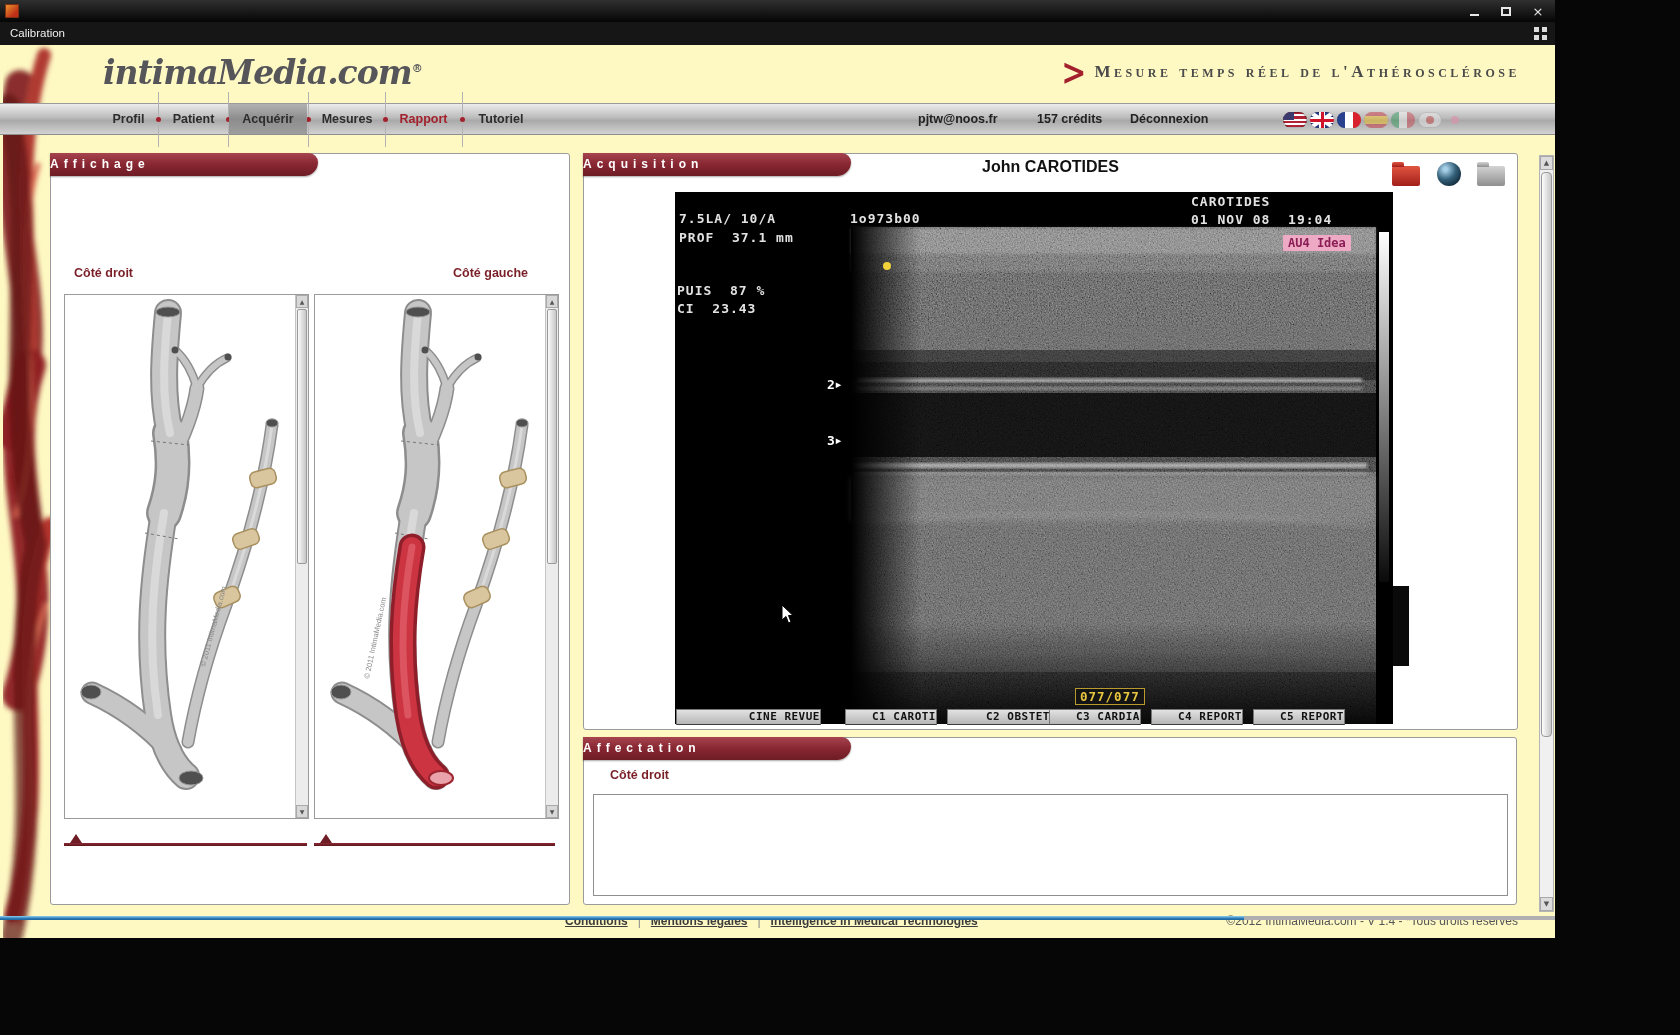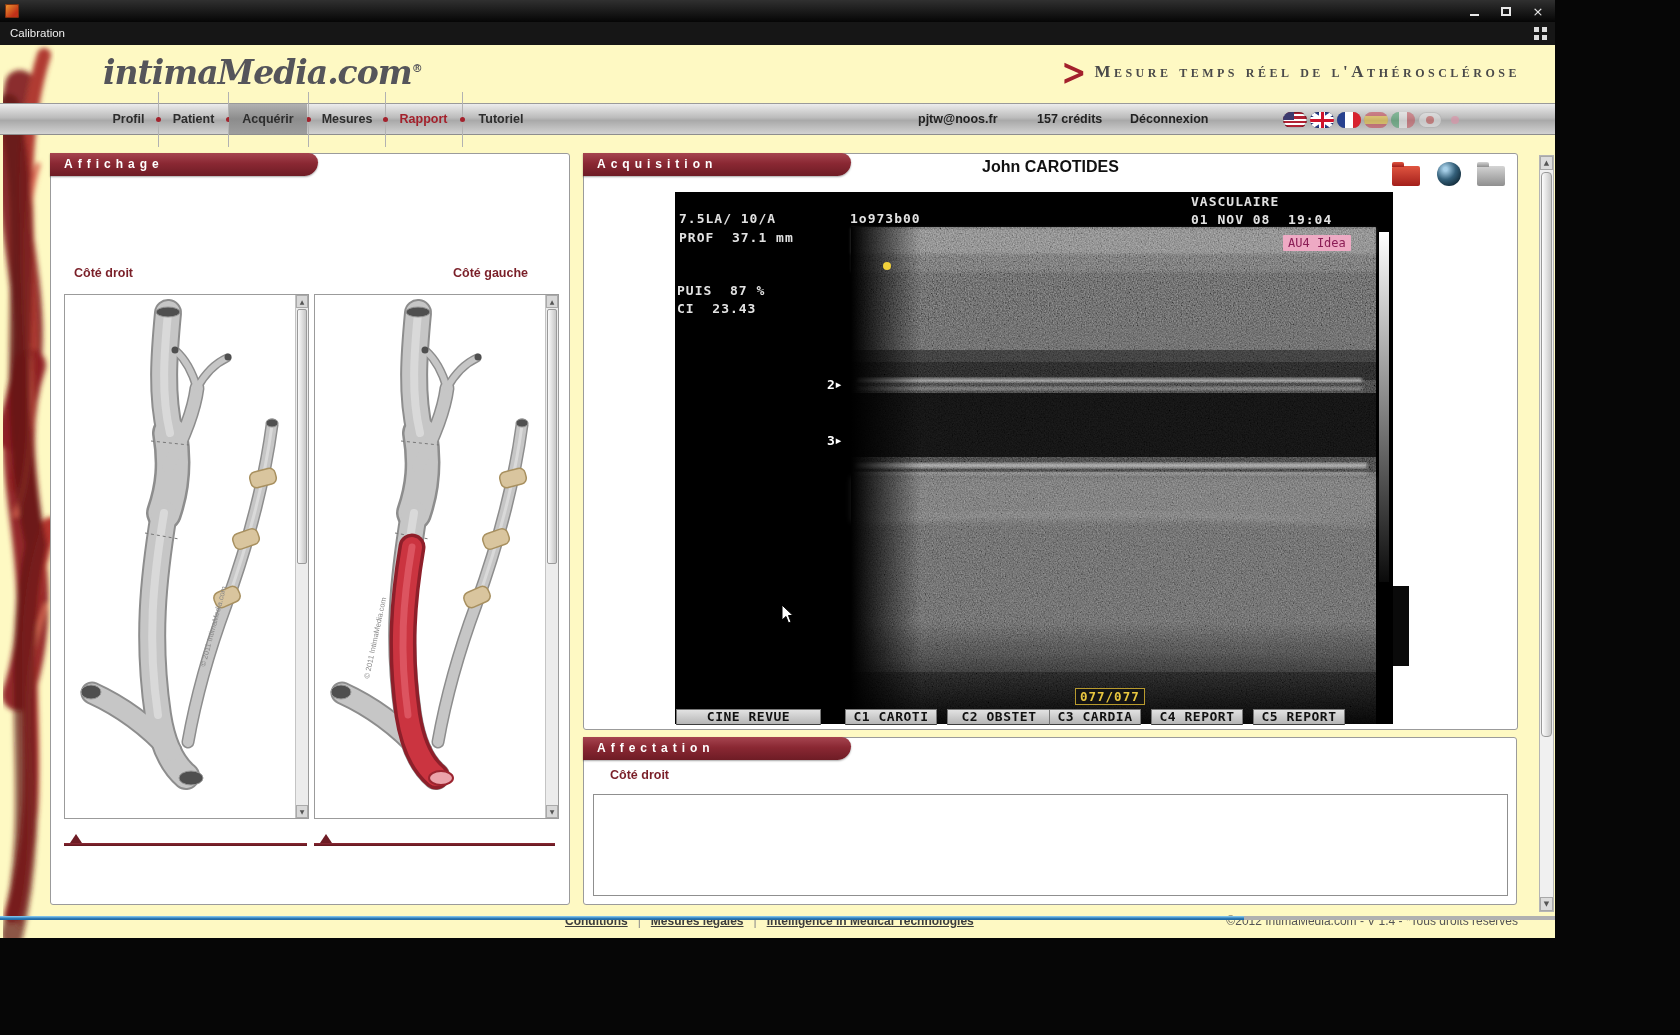--- a/index.html
+++ b/index.html
@@ -74,21 +74,21 @@
   .pink-dot{width:8px;height:8px;border-radius:50%;background:#dc92a8;opacity:.65;margin-left:6px;flex:none}
 
   
   .panel{position:absolute;background:#ffffff;border:1px solid #9b9b9b;border-radius:3px}
   #panel-affichage{left:50px;top:108px;width:520px;height:752px}
   #panel-acquisition{left:583px;top:108px;width:935px;height:577px}
   #panel-affectation{left:583px;top:692px;width:934px;height:168px}
   .panel-tab{position:absolute;left:-1px;top:-1px;height:23px;width:268px;
     background:linear-gradient(#a64550,#8a2833 45%,#6e1c25);
     border-radius:0 10px 15px 0;color:#ffffff;font-weight:700;font-size:12px;
-    letter-spacing:5px;line-height:23px;padding-left:14px;box-shadow:0 1px 2px rgba(0,0,0,.35)}
+    letter-spacing:5px;line-height:23px;box-shadow:0 1px 2px rgba(0,0,0,.35)}
 
   
   .cote-label{position:absolute;top:112px;font-weight:700;font-size:12.5px;color:#7a1f28}
   .illus-box{position:absolute;top:140px;width:245px;height:525px;border:1px solid #9b9b9b;background:#ffffff}
   .illus-svg{position:absolute;left:0;top:0}
   .box-scroll{position:absolute;right:0;top:0;width:13px;height:100%;background:#ececec;border-left:1px solid #c4c4c4}
   .bs-btn{position:absolute;left:0;width:12px;height:13px;background:#d8d8d8;border:1px solid #aaaaaa;
     font-size:6px;color:#555555;text-align:center;line-height:11px;font-family:"DejaVu Sans",sans-serif;cursor:pointer}
   .bs-up{top:0}.bs-dn{bottom:0}
   .bs-thumb{position:absolute;left:1px;width:10px;top:14px;height:255px;border:1px solid #9a9a9a;border-radius:2px;
@@ -103,30 +103,30 @@
   .folder::before{content:"";position:absolute;left:0;top:-4px;width:12px;height:5px;border-radius:2px 2px 0 0;background:inherit}
   .folder-red{left:808px;top:12px;background:linear-gradient(#e05540,#a31f1b)}
   .folder-gray{left:893px;top:12px;background:linear-gradient(#d4d4d4,#8f8f8f)}
   .globe{position:absolute;left:853px;top:8px;width:24px;height:24px;border-radius:50%;cursor:pointer;
     background:radial-gradient(circle at 35% 30%,#a6cfe8 8%,#34607a 45%,#0d2330 85%)}
 
   .us{position:absolute;left:91px;top:38px;width:718px;height:532px;background:#000000;cursor:crosshair}
   .us-notch{position:absolute;left:807px;top:432px;width:18px;height:80px;background:#0a0a0a}
   .ustext{position:absolute;font-family:"DejaVu Sans Mono",monospace;font-weight:700;font-size:13px;
     letter-spacing:1px;color:#e2e2e2;white-space:pre}
-  .us-badge{position:absolute;left:608px;top:43px;font-family:"DejaVu Sans Mono",monospace;font-weight:400;
+  .us-badge{position:absolute;left:608px;top:43px;font-family:"DejaVu Sans Mono",monospace;font-weight:700;
     font-size:12px;color:#8a1d55;background:#eeaac4;padding:1px 5px;border-radius:1px}
   .us-marker{position:absolute;display:flex;align-items:center;gap:1px;color:#ffffff;
     font-family:"DejaVu Sans Mono",monospace;font-weight:700;font-size:13px}
   .us-marker .ptr{font-family:"DejaVu Sans",sans-serif;font-size:11px}
   .us-frame{position:absolute;left:400px;top:496px;font-family:"DejaVu Sans Mono",monospace;font-weight:700;
     font-size:12.5px;color:#e8c63f;background:#141414;border:1px solid #b89a2e;padding:0 4px;letter-spacing:1px}
   .us-btn{position:absolute;top:517px;height:16px;background:linear-gradient(#e2e2e2,#b6b6b6);
     border:1px solid #777777;border-bottom-color:#3d3d3d;color:#111111;font-family:"DejaVu Sans Mono",monospace;
-    font-weight:700;font-size:13px;text-align:center;line-height:14px;letter-spacing:.5px;cursor:pointer}
+    font-weight:700;font-size:11px;text-align:right;line-height:14px;letter-spacing:.5px;cursor:pointer}
   .us-cursor{position:absolute;left:106px;top:412px}
 
   
   .affect-label{position:absolute;left:26px;top:30px;font-weight:700;font-size:12.5px;color:#7a1f28}
   .affect-box{position:absolute;left:9px;top:56px;width:915px;height:102px;border:1px solid #8f8f8f;background:#ffffff;cursor:text}
 
   
   .footer-links{position:absolute;left:565px;top:869px;display:flex;align-items:center;gap:10px;
     font-weight:700;font-size:12px;color:#3c3c3c}
   .flink{text-decoration:underline;cursor:pointer}
@@ -420,21 +420,21 @@
             <path d="M190,470 Q450,450 700,465" stroke="#ffffff" stroke-width="4" fill="none" opacity="0.07" filter="url(#soft2)"></path>
             <rect x="176" y="35" width="70" height="497" fill="url(#fadeL)"></rect>
             <rect x="176" y="430" width="525" height="102" fill="url(#fadeB)"></rect>
             <rect x="704" y="40" width="10" height="350" fill="url(#gbar)"></rect>
             <circle cx="212" cy="74" r="4" fill="#f2d23b"></circle>
           </svg>
 
           <span class="ustext" style="left:4px;top:19px">7.5LA/ 10/A</span>
           <span class="ustext" style="left:175px;top:19px">1o973b00</span>
           <span class="ustext" style="left:4px;top:38px">PROF  37.1 mm</span>
-          <span class="ustext" style="left:516px;top:2px">VASCULAIRE</span>
+          <span class="ustext" style="left:516px;top:2px">CAROTIDES</span>
           <span class="ustext" style="left:516px;top:20px">01 NOV 08  19:04</span>
           <span class="us-badge">AU4 Idea</span>
           <span class="ustext" style="left:2px;top:91px">PUIS  87 %</span>
           <span class="ustext" style="left:2px;top:109px">CI  23.43</span>
 
           <span class="us-marker" style="left:152px;top:185px">
             <span>2</span>
             <span class="ptr">▸</span>
           </span>
           <span class="us-marker" style="left:152px;top:241px">
@@ -459,21 +459,21 @@
 
       <div class="panel" id="panel-affectation">
         <div class="panel-tab">Affectation</div>
         <span class="affect-label">Côté droit</span>
         <div class="affect-box"></div>
       </div>
 
       <div class="footer-links">
         <span class="flink">Conditions</span>
         <span class="fsep">|</span>
-        <span class="flink">Mesures légales</span>
+        <span class="flink">Mentions légales</span>
         <span class="fsep">|</span>
         <span class="flink">Intelligence in Medical Technologies</span>
       </div>
       <span class="copyright">©2012 IntimaMedia.com - V 1.4 - *Tous droits réservés</span>
 
       <div class="page-scroll">
         <div class="ps-btn ps-up">▲</div>
         <div class="ps-thumb"></div>
         <div class="ps-btn ps-dn">▼</div>
       </div>

